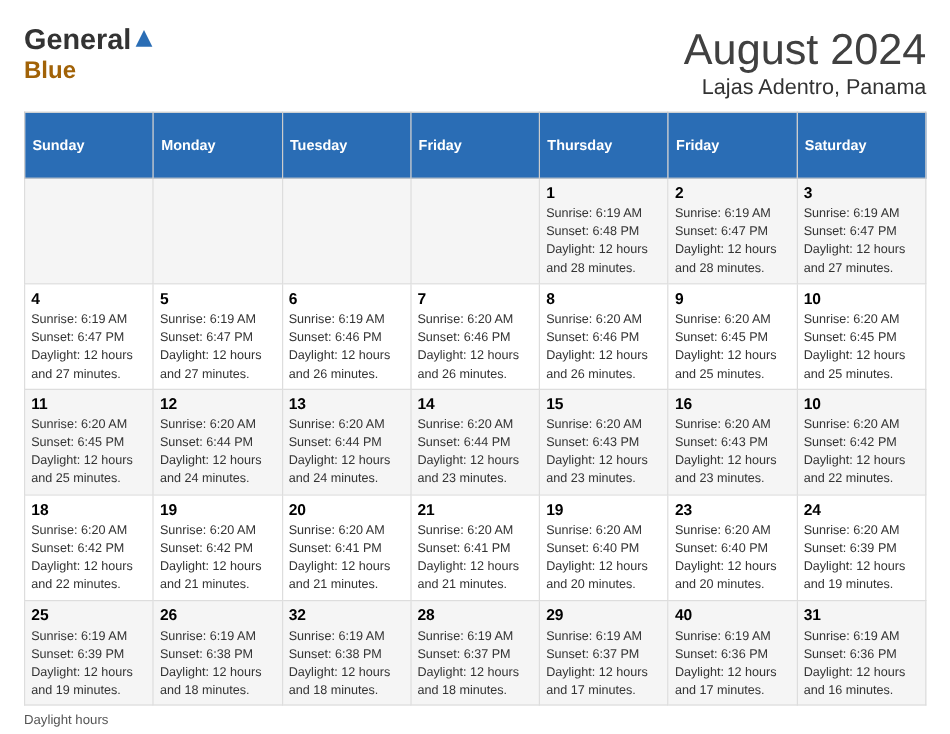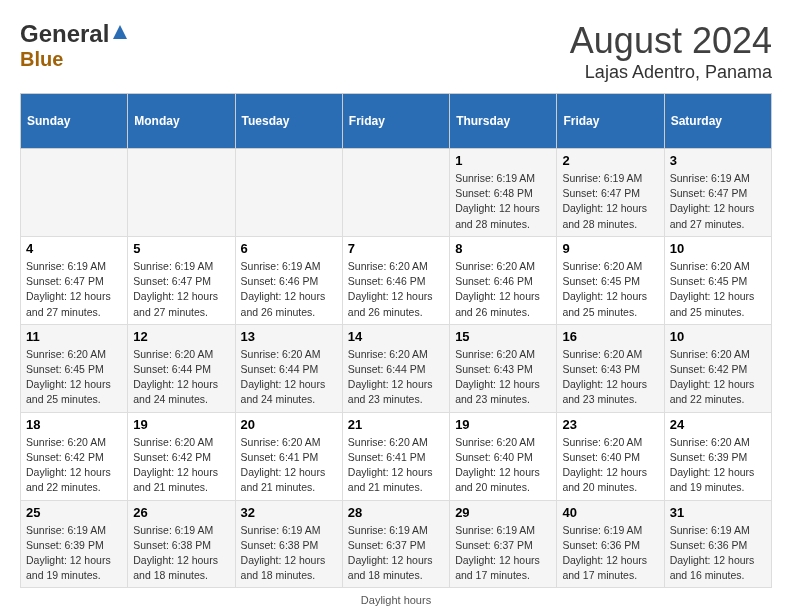--- a/index.html
+++ b/index.html
@@ -84,21 +84,21 @@
     tbody tr:nth-child(odd) td {
       background-color: #f5f5f5;
     }
     tbody tr:nth-child(even) td {
       background-color: #ffffff;
     }
     .footer-note {
       margin-top: 6px;
       font-size: 11px;
       color: #555;
-      text-align: center;
+      text-align: left;
     }
   </style>
 </head>
 <body>
 
 <div class="header-area">
   <div class="logo">
     <div class="logo-text-row">
       <span class="logo-general">General</span>
       <span style="display:inline-block;margin-left:2px;vertical-align:middle;">

